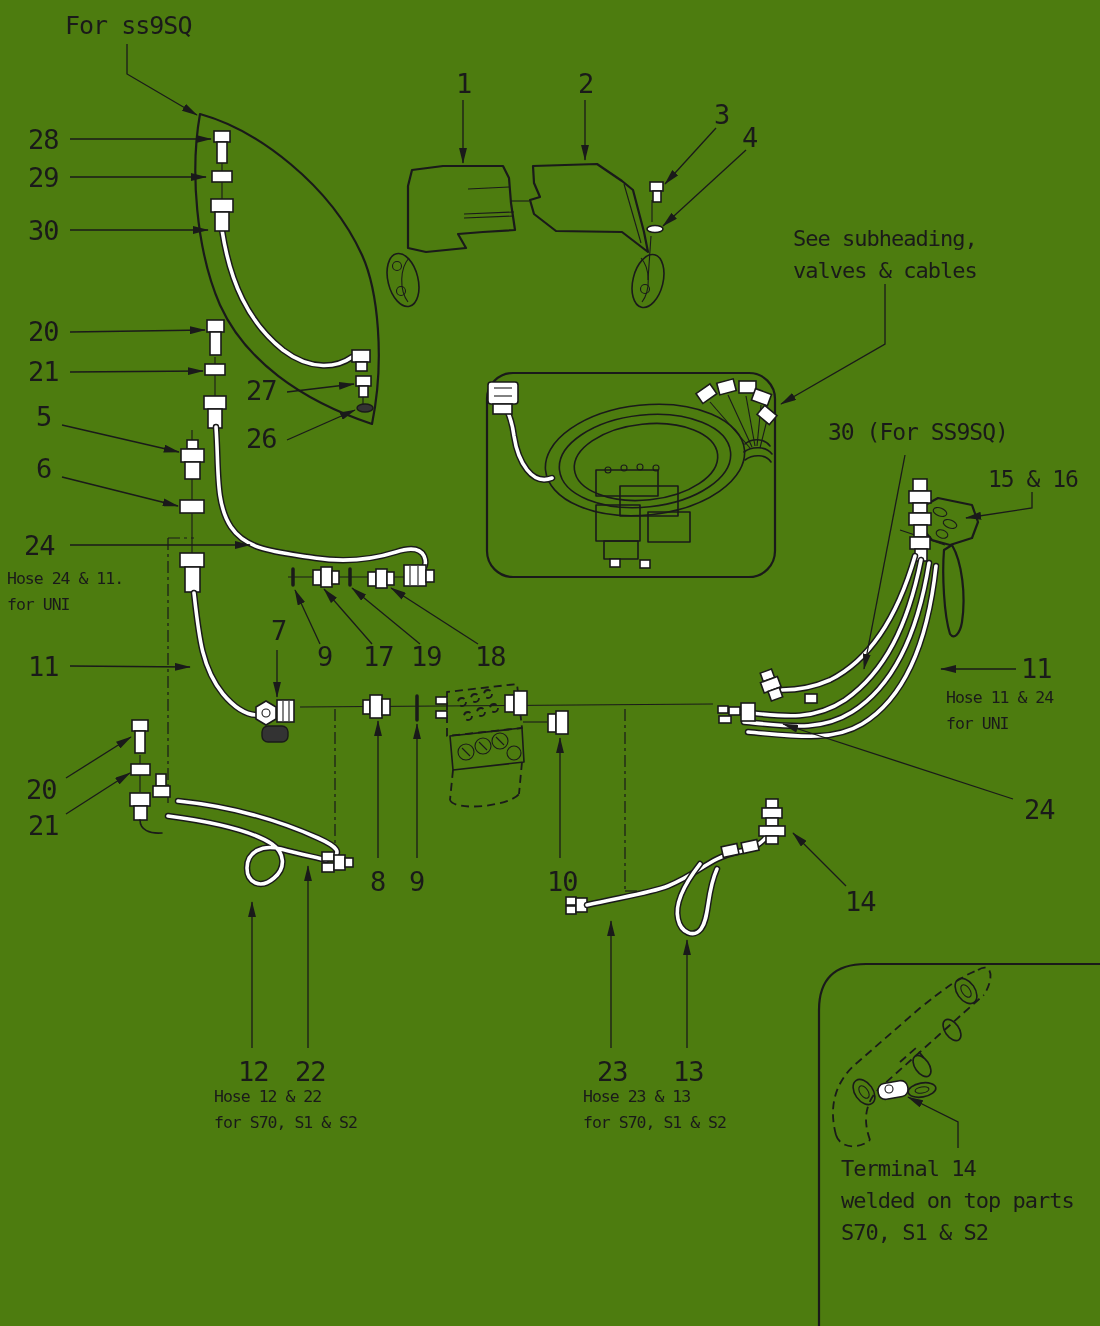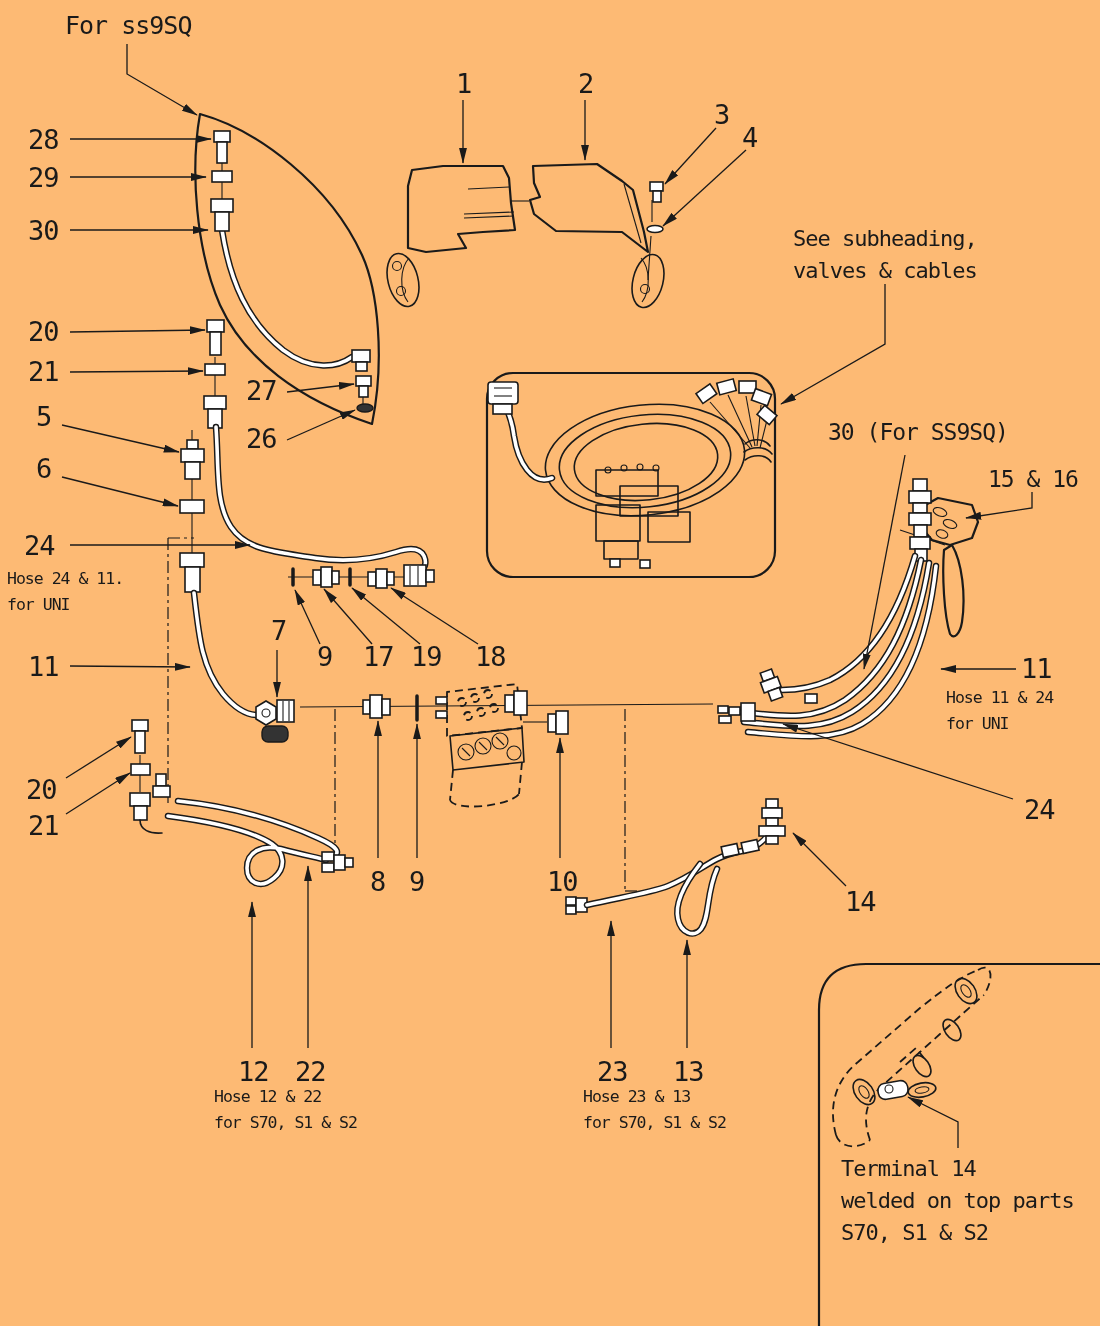--- a/index.html
+++ b/index.html
@@ -1,16 +1,16 @@
 <!DOCTYPE html>
 <html><head>
 <meta charset="utf-8">
 <style>
   html,body{margin:0;padding:0;background:#fff;}
-  .page{width:1100px;height:1326px;background:#fdba74;position:relative;overflow:hidden;}
+  .page{width:1100px;height:1326px;background:#4d7c0f;position:relative;overflow:hidden;}
   svg{display:block;}
   text{font-family:"DejaVu Sans Mono","Liberation Mono",monospace;fill:#1a1a1a;letter-spacing:-1px;}
   .num{font-size:27px;}
   .t-note{font-size:22px;}
   .t-mid{font-size:23px;}
   .t-big{font-size:25px;}
   .t-small{font-size:16.5px;}
   .ol{stroke:#1a1a1a;fill:none;stroke-width:2.2;stroke-linecap:round;stroke-linejoin:round;}
   .ol15{stroke:#1a1a1a;fill:none;stroke-width:1.6;stroke-linecap:round;stroke-linejoin:round;}
   .thin{stroke:#1a1a1a;fill:none;stroke-width:1.1;}

